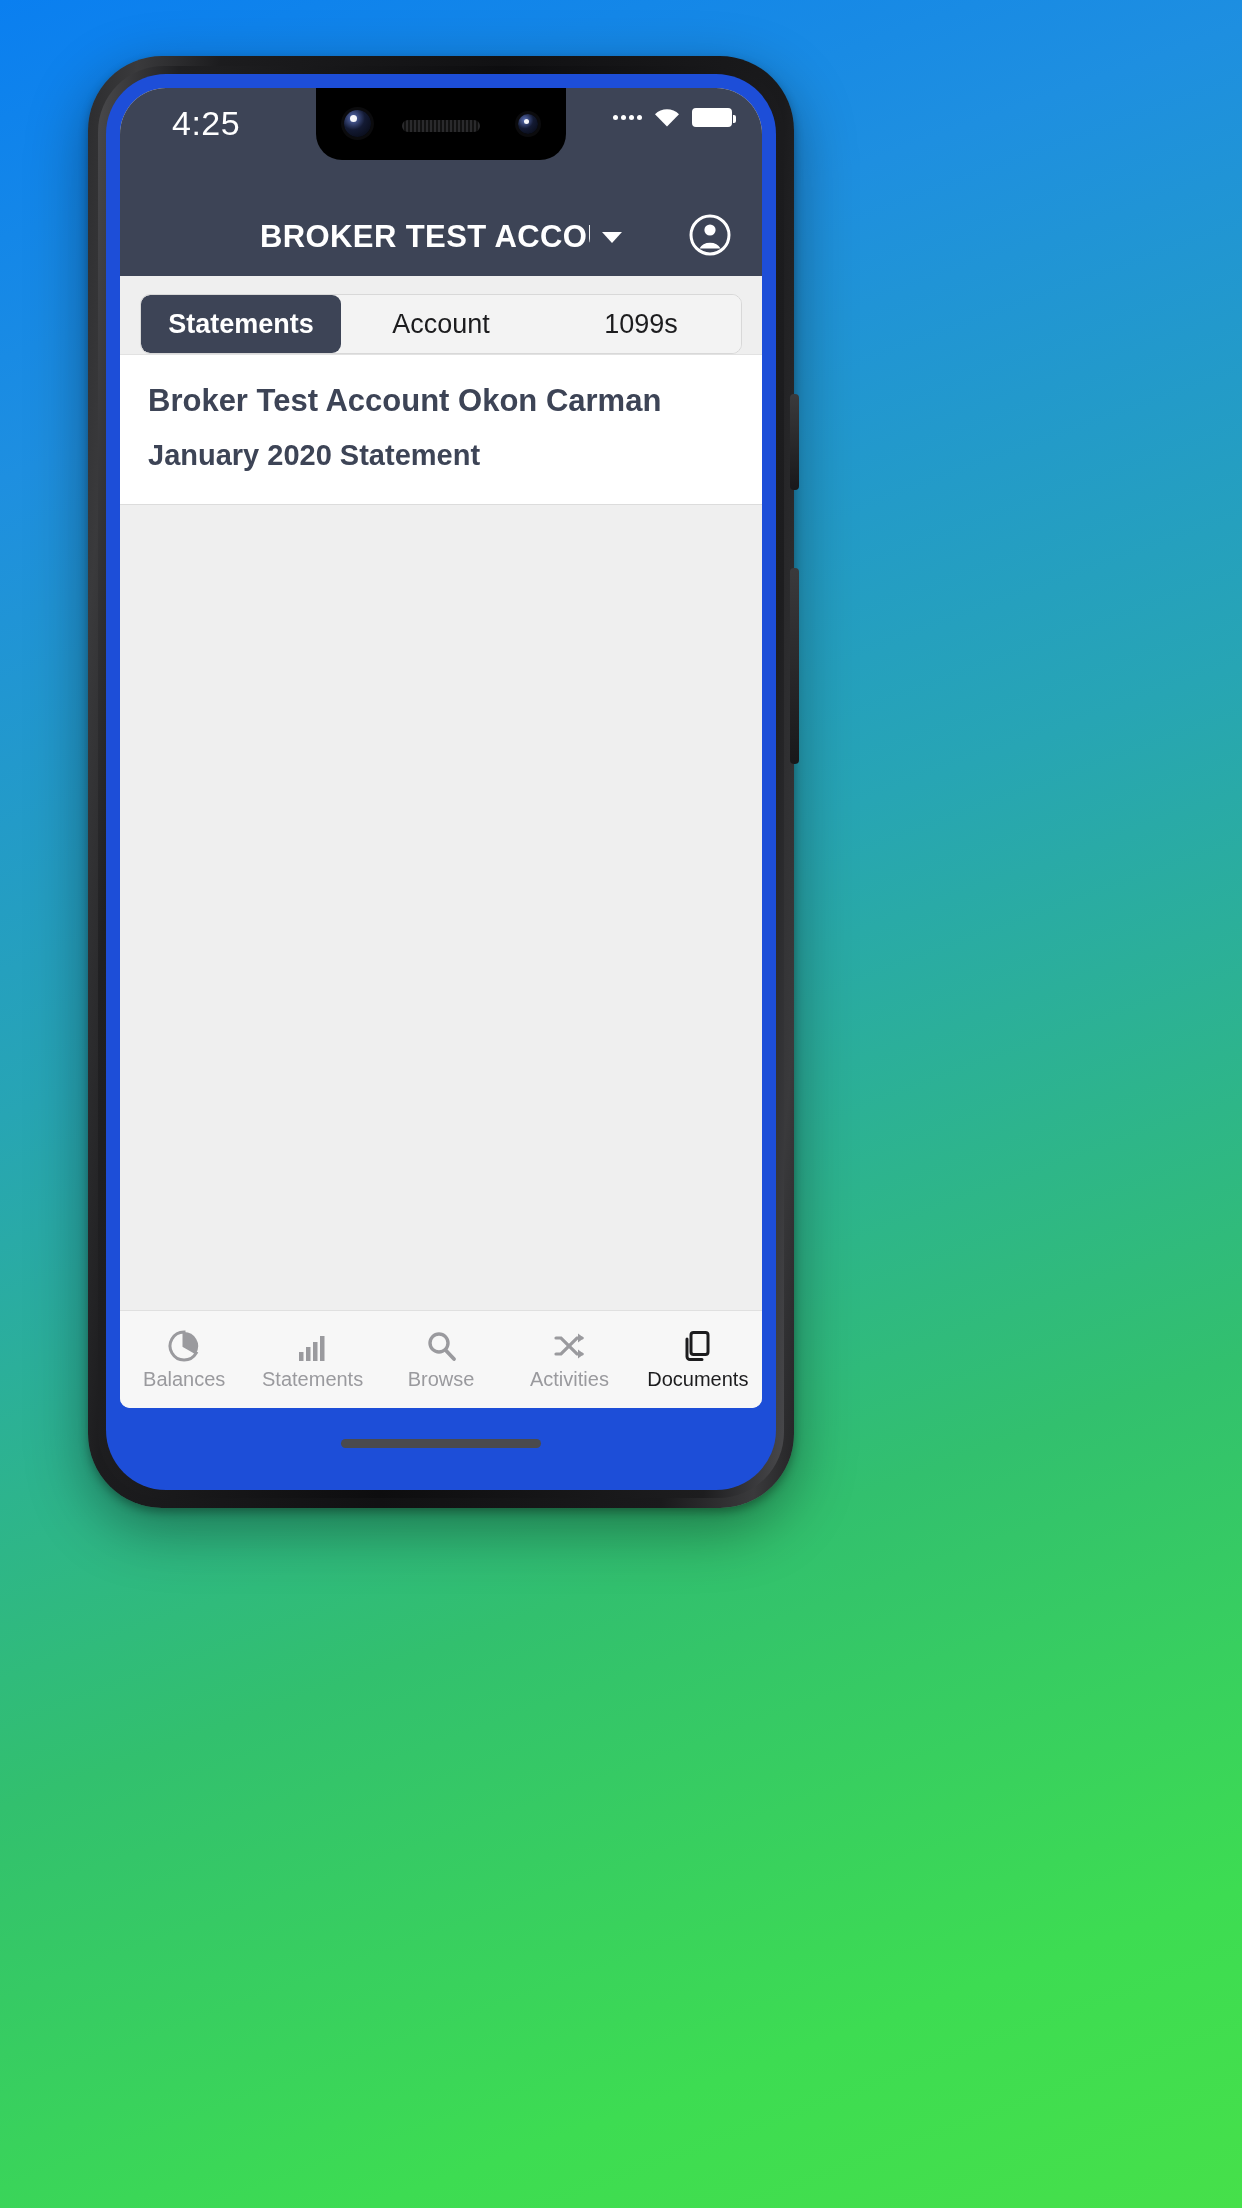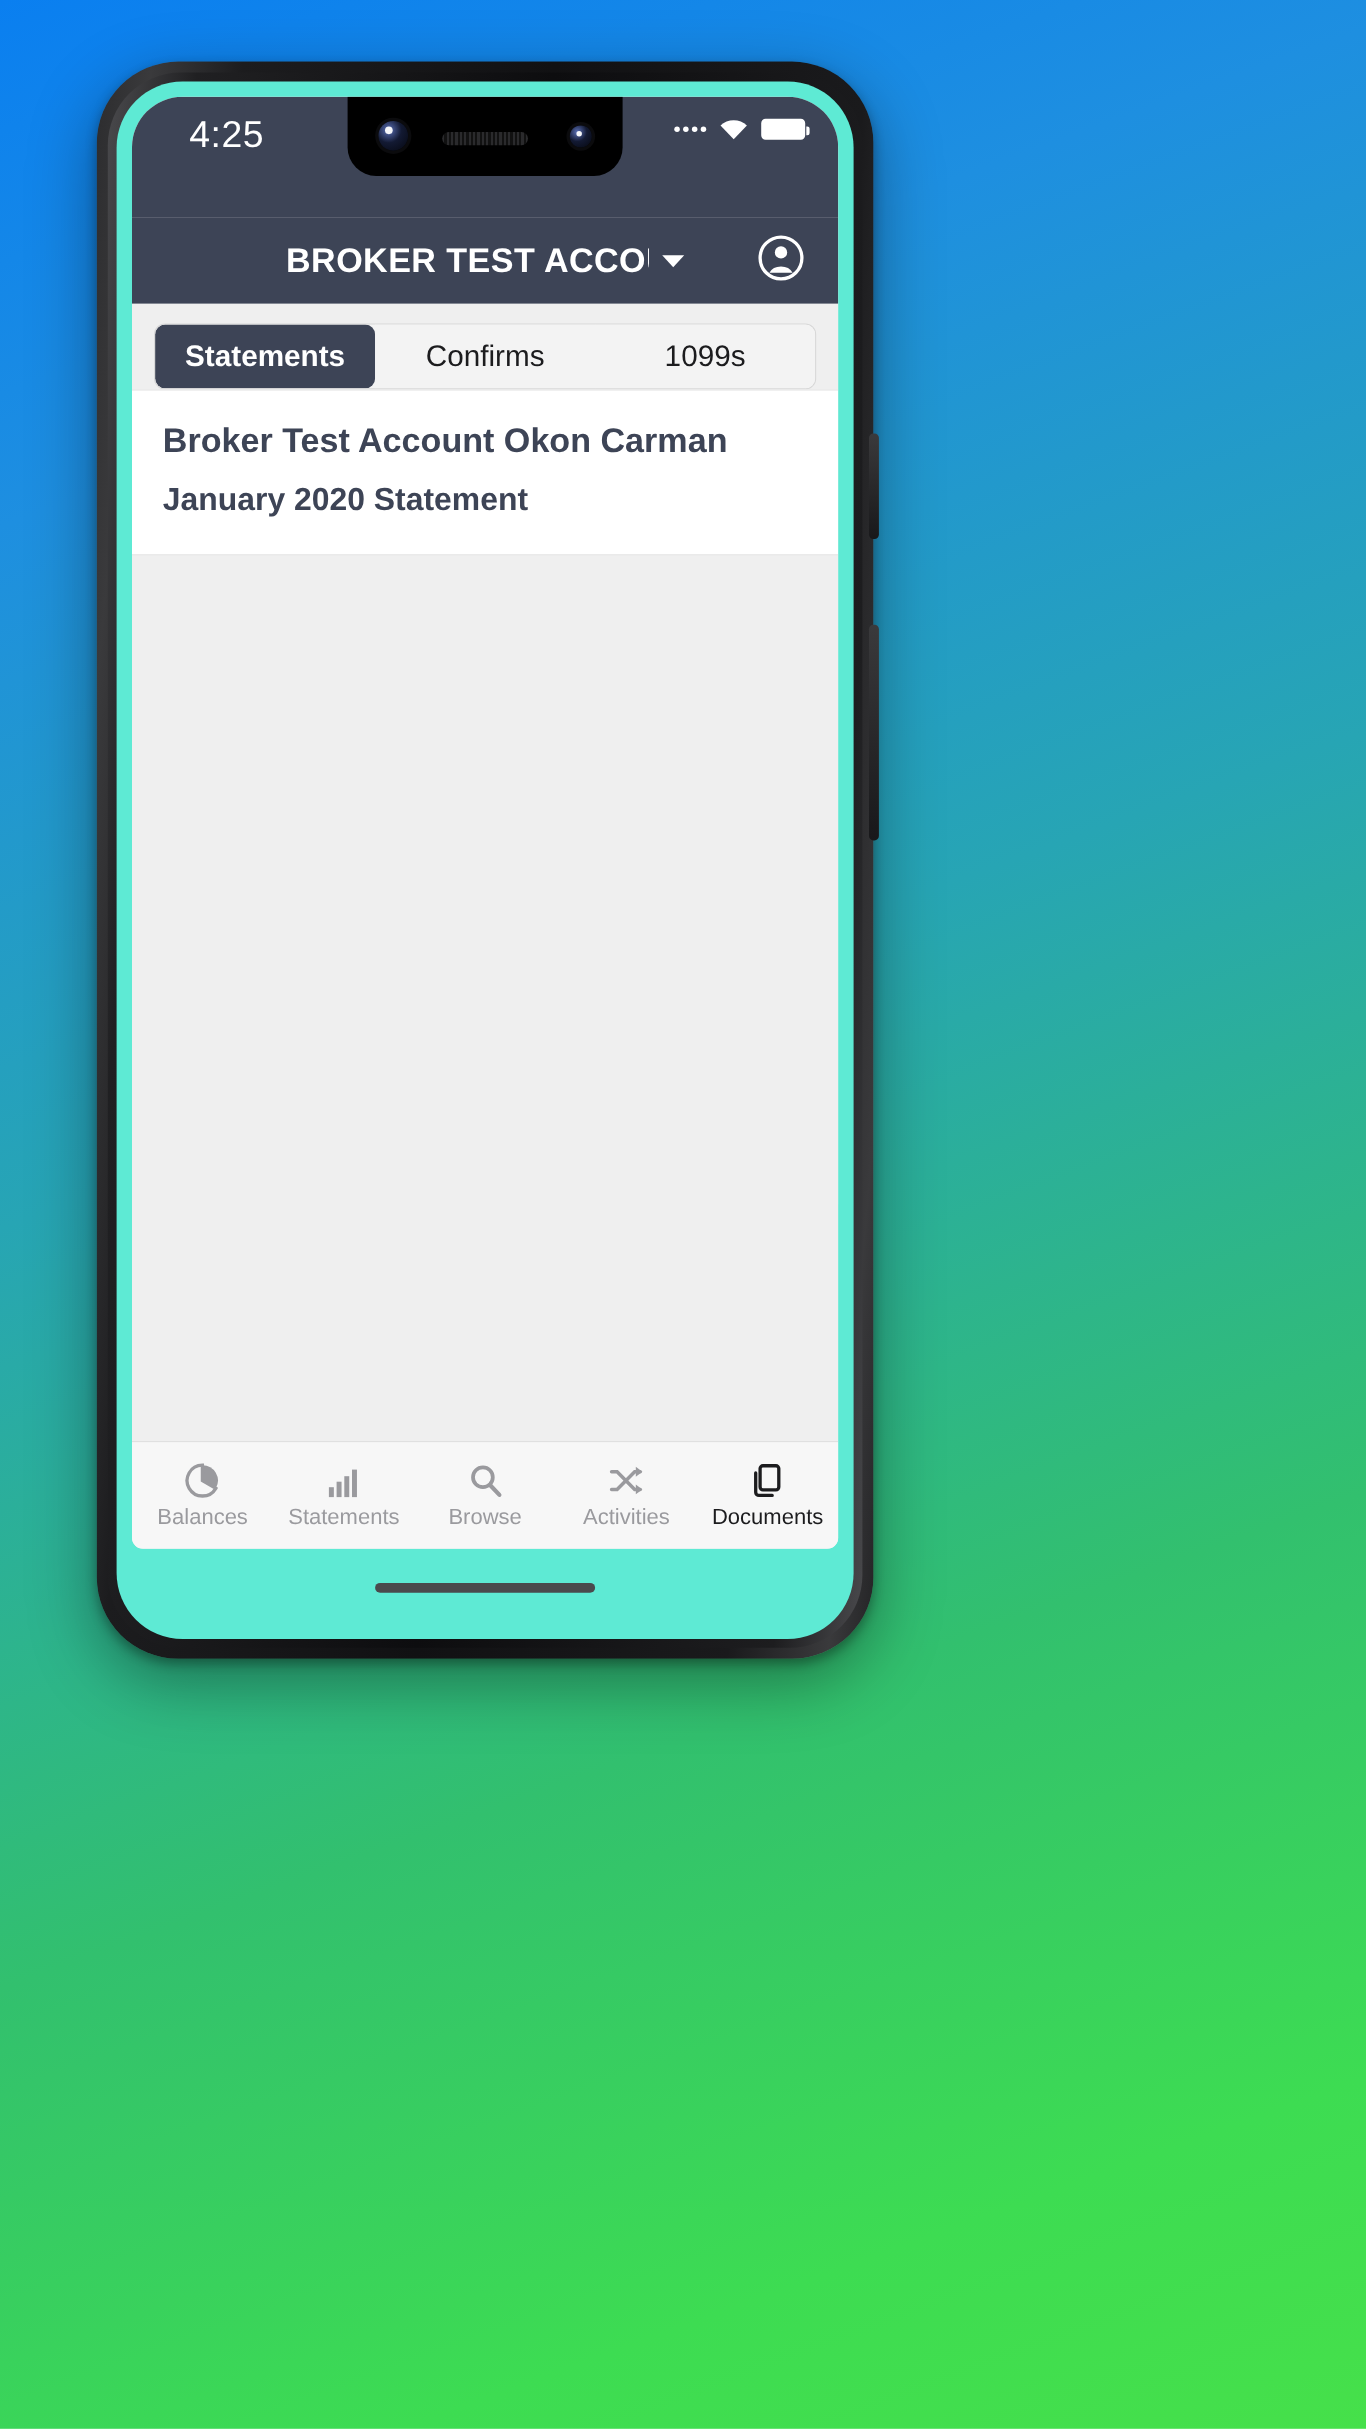--- a/index.html
+++ b/index.html
@@ -18,21 +18,21 @@
     background:linear-gradient(95deg,#2c2c2e 0%,#3a3a3c 6%,#1c1c1e 16%,#111113 50%,#1a1a1c 84%,#3a3a3c 95%,#232325 100%);
     box-shadow:0 20px 60px rgba(0,0,0,.38), 0 4px 10px rgba(0,0,0,.3);
   }
   .phone-inner-ring{
     position:absolute; left:98px; top:66px; width:686px; height:1432px;
     border-radius:66px;
     background:linear-gradient(95deg,#4a4a4d 0%,#202022 10%,#0d0d0f 50%,#1d1d1f 90%,#4a4a4d 100%);
   }
   .phone-screen{
     position:absolute; left:106px; top:74px; width:670px; height:1416px;
-    border-radius:60px; background:#5eead4; overflow:hidden;
+    border-radius:60px; background:#1d4ed8; overflow:hidden;
   }
 
   
   .btn-side{ position:absolute; background:linear-gradient(180deg,#3a3a3c,#18181a); border-radius:4px; }
   .btn-power{ left:790px; top:394px; width:9px; height:96px; }
   .btn-volume{ left:790px; top:568px; width:9px; height:196px; }
 
   
   .app{
     position:absolute; left:14px; top:14px; width:642px; height:1320px;
@@ -192,21 +192,21 @@
           <circle cx="22" cy="22" r="19" fill="none" stroke="#ffffff" stroke-width="3"></circle>
           <circle cx="22" cy="17" r="5.6" fill="#ffffff"></circle>
           <path d="M11.5 35.5 a11.5 9.5 0 0 1 21 0" fill="#ffffff"></path>
         </svg>
       </span>
     </div>
 
     <div class="segment-wrap">
       <div class="segment">
         <div class="seg active">Statements</div>
-        <div class="seg">Confirms</div>
+        <div class="seg">Account</div>
         <div class="seg">1099s</div>
       </div>
     </div>
 
 
     <div>
       <div class="stmt-card">
         <div class="stmt-l1">Broker Test Account Okon Carman</div>
         <div class="stmt-l2">January 2020 Statement</div>
       </div>

